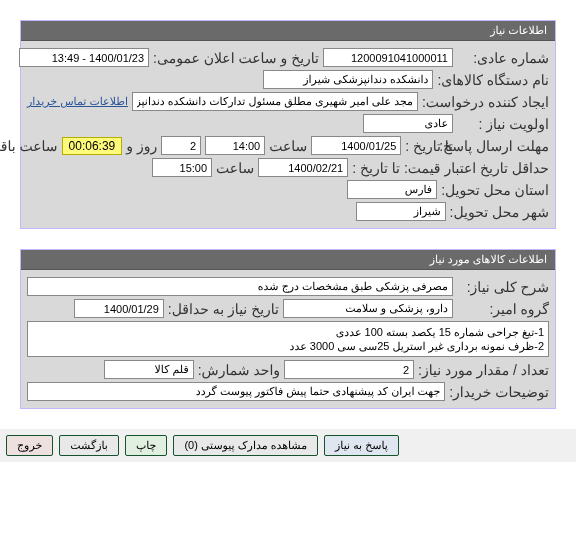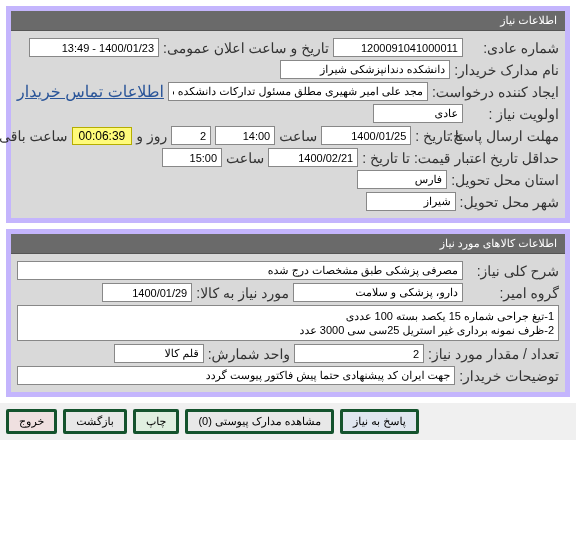--- a/index.html
+++ b/index.html
@@ -4,22 +4,22 @@
 <style>
 * { margin: 0; padding: 0; box-sizing: border-box; }
 body {
   font-family: Tahoma, Arial, sans-serif;
   font-size: 11px;
   background: #fff;
   direction: rtl;
   width: 576px;
 }
 .panel {
-  border: 5px solid #c4b5fd;
-  margin: 6px;
+  border: 1px solid #c4b5fd;
+  margin: 20px;
 }
 .panel-header {
   background: #6a6a6a;
   color: #fff;
   padding: 3px 8px;
   font-size: 11px;
   border-bottom: 1px solid #555;
 }
 .panel-body {
   background: #d9d9d9;
@@ -52,33 +52,33 @@
 textarea.field {
   resize: none;
   height: auto;
   line-height: 14px;
   padding: 3px 4px;
 }
 .field.flex { flex: 1; }
 .link {
   color: #2a5599;
   text-decoration: underline;
-  font-size: 16px;
+  font-size: 11px;
   white-space: nowrap;
   cursor: pointer;
 }
 .timer {
   background: #fffb7a;
   border: 1px solid #b5ad00;
   padding: 1px 6px;
   font-size: 12px;
 }
 .btn {
   background: #e8e8e8;
-  border: 3px solid #14532d;
+  border: 1px solid #14532d;
   padding: 3px 10px;
   font-family: inherit;
   font-size: 11px;
   cursor: pointer;
   border-radius: 2px;
 }
 .btn.primary { background: #e0e6ef; text-align: center; }
 .btn.green { background: #e0efe0; }
 .btn.red { background: #efe0e0; }
 .button-bar {
@@ -102,21 +102,21 @@
   <div class="panel-body">
 
     <div class="row">
       <span class="label">شماره عادی:</span>
       <input type="text" class="field w130" value="1200091041000011" style="">
       <span class="label inline">تاریخ و ساعت اعلان عمومی:</span>
       <input type="text" class="field w130" value="1400/01/23 - 13:49" style="">
     </div>
 
     <div class="row">
-      <span class="label">نام مدارک خریدار:</span>
+      <span class="label">نام دستگاه کالاهای:</span>
       <input type="text" class="field w170" value="دانشکده دندانپزشکی شیراز" style="">
     </div>
 
     <div class="row">
       <span class="label">ایجاد کننده درخواست:</span>
       <input type="text" class="field flex" value="مجد علی امیر شهیری مطلق مسئول تدارکات دانشکده دندانپزشکی شیراز" style="">
       <span class="link">اطلاعات تماس خریدار</span>
     </div>
 
     <div class="row">
@@ -162,21 +162,21 @@
   <div class="panel-body">
 
     <div class="row">
       <span class="label">شرح کلی نیاز:</span>
       <input type="text" class="field flex" value="مصرفی پزشکی طبق مشخصات درج شده" style="">
     </div>
 
     <div class="row">
       <span class="label">گروه امیر:</span>
       <input type="text" class="field w170" value="دارو، پزشکی و سلامت" style="">
-      <span class="label inline">مورد نیاز به کالا:</span>
+      <span class="label inline">تاریخ نیاز به حداقل:</span>
       <input type="text" class="field w90" value="1400/01/29" style="">
     </div>
 
     <div class="row">
       <textarea class="field flex" rows="2" style="">1-تیغ جراحی شماره 15 یکصد بسته 100 عددی
 2-ظرف نمونه برداری غیر استریل 25سی سی 3000 عدد</textarea>
     </div>
 
     <div class="row">
       <span class="label">تعداد / مقدار مورد نیاز:</span>

